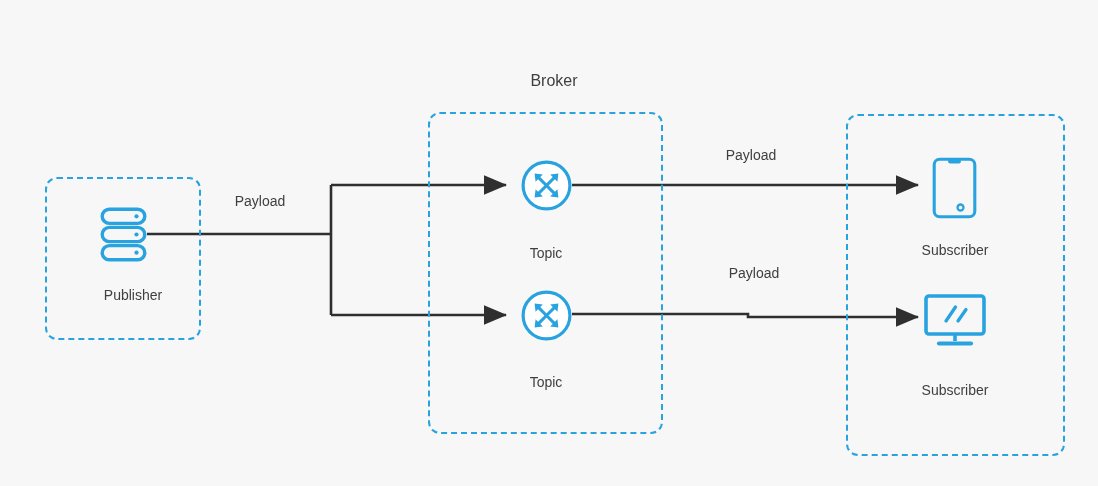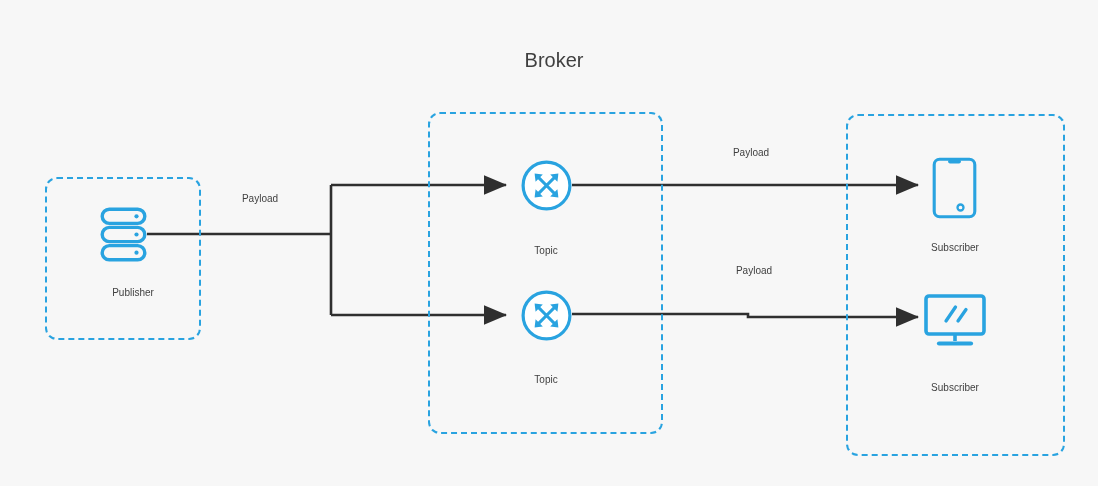--- a/index.html
+++ b/index.html
@@ -30,28 +30,28 @@
     background: transparent;
   }
   #publisher-box { left: 45px;  top: 177px; width: 156px; height: 163px; }
   #broker-box    { left: 428px; top: 112px; width: 235px; height: 322px; }
   #subscriber-box{ left: 846px; top: 114px; width: 219px; height: 342px; }
 
   
   .label {
     position: absolute;
     color: #3f3f3f;
-    font-size: 10px;
+    font-size: 14px;
     line-height: 1;
     white-space: nowrap;
     font-family: "Liberation Sans", sans-serif;
   }
   .label.centered { transform: translateX(-50%); }
 
-  #broker-label        { left: 554px; top: 50px;  font-size: 20px; }
+  #broker-label        { left: 554px; top: 73px;  font-size: 16px; }
   #publisher-label     { left: 133px; top: 288px; }
   #topic-label-1       { left: 546px; top: 246px; }
   #topic-label-2       { left: 546px; top: 375px; }
   #subscriber-label-1  { left: 955px; top: 243px; }
   #subscriber-label-2  { left: 955px; top: 383px; }
   #payload-label-1     { left: 260px; top: 194px; }
   #payload-label-2     { left: 751px; top: 148px; }
   #payload-label-3     { left: 754px; top: 266px; }
 
   

